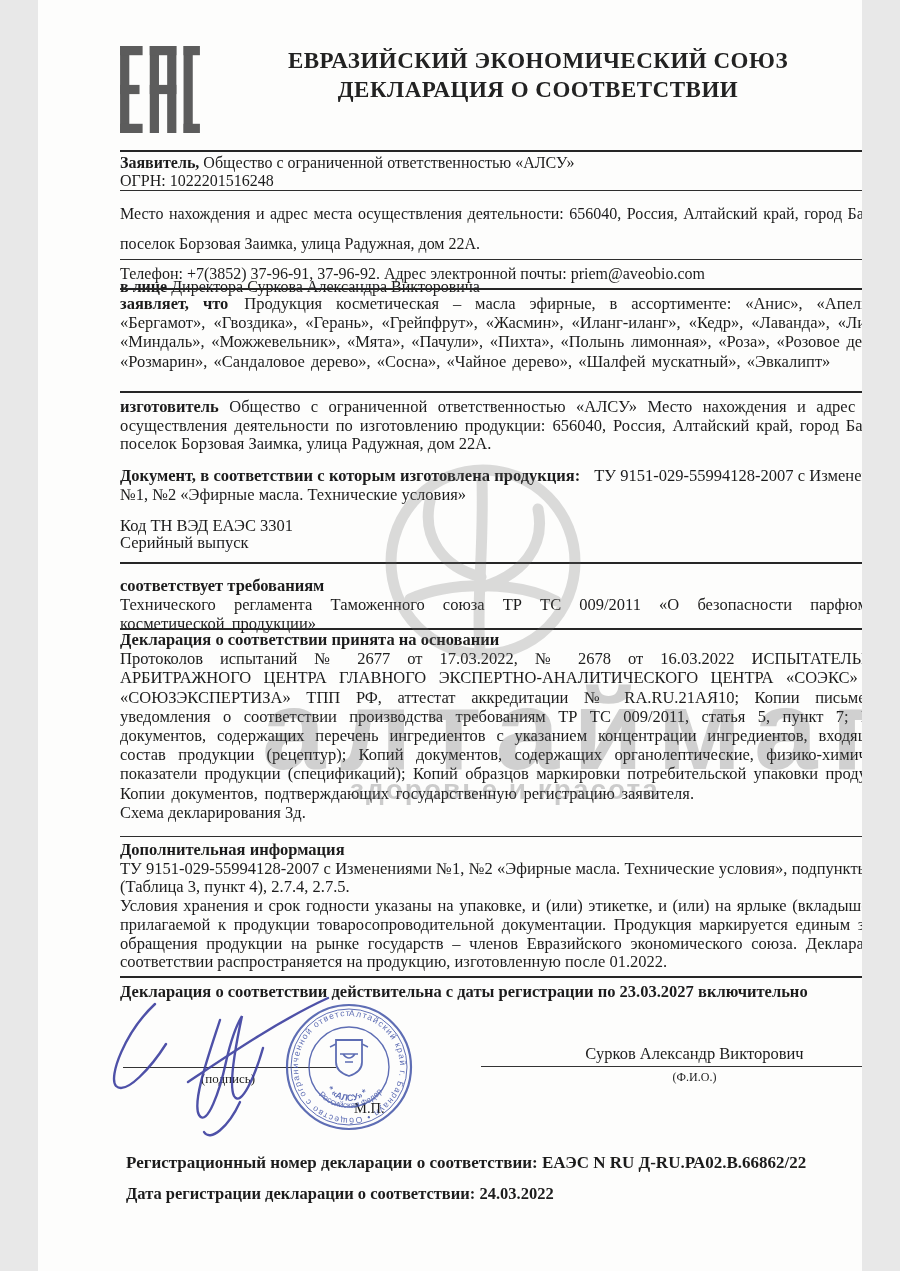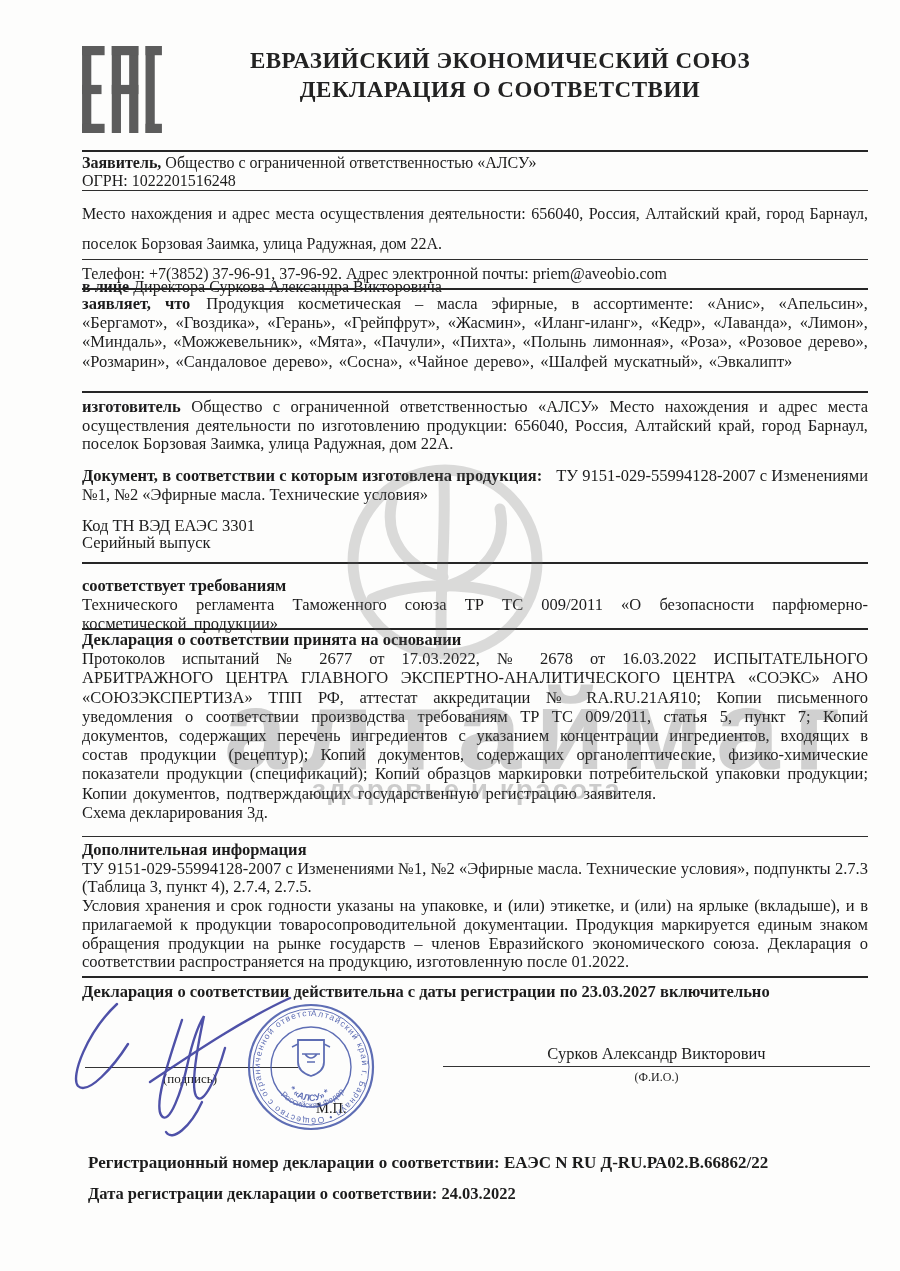--- a/index.html
+++ b/index.html
@@ -1,17 +1,17 @@
 <!DOCTYPE html>
 <html><head>
 <meta charset="utf-8">
 <style>
   html,body{margin:0;padding:0;background:#e8e8e8;}
   .page{
-    position:relative; width:900px; height:1271px; margin:0 auto;
+    position:relative; width:824px; height:1271px; margin:0 auto;
     background:#fdfdfc; overflow:hidden;
     font-family:"Liberation Serif", serif; color:#1c1c1c;
   }
   .abs{position:absolute;}
   
   .title{left:170px; top:46px; width:660px; text-align:center;
     font-weight:bold; font-size:23px; line-height:29px; letter-spacing:.5px; color:#222; z-index:2;}
   
   .sec{left:82px; width:786px; z-index:2; font-size:16px; line-height:19px;}
   .rule1{border-top:1.5px solid #2e2e2e;}

